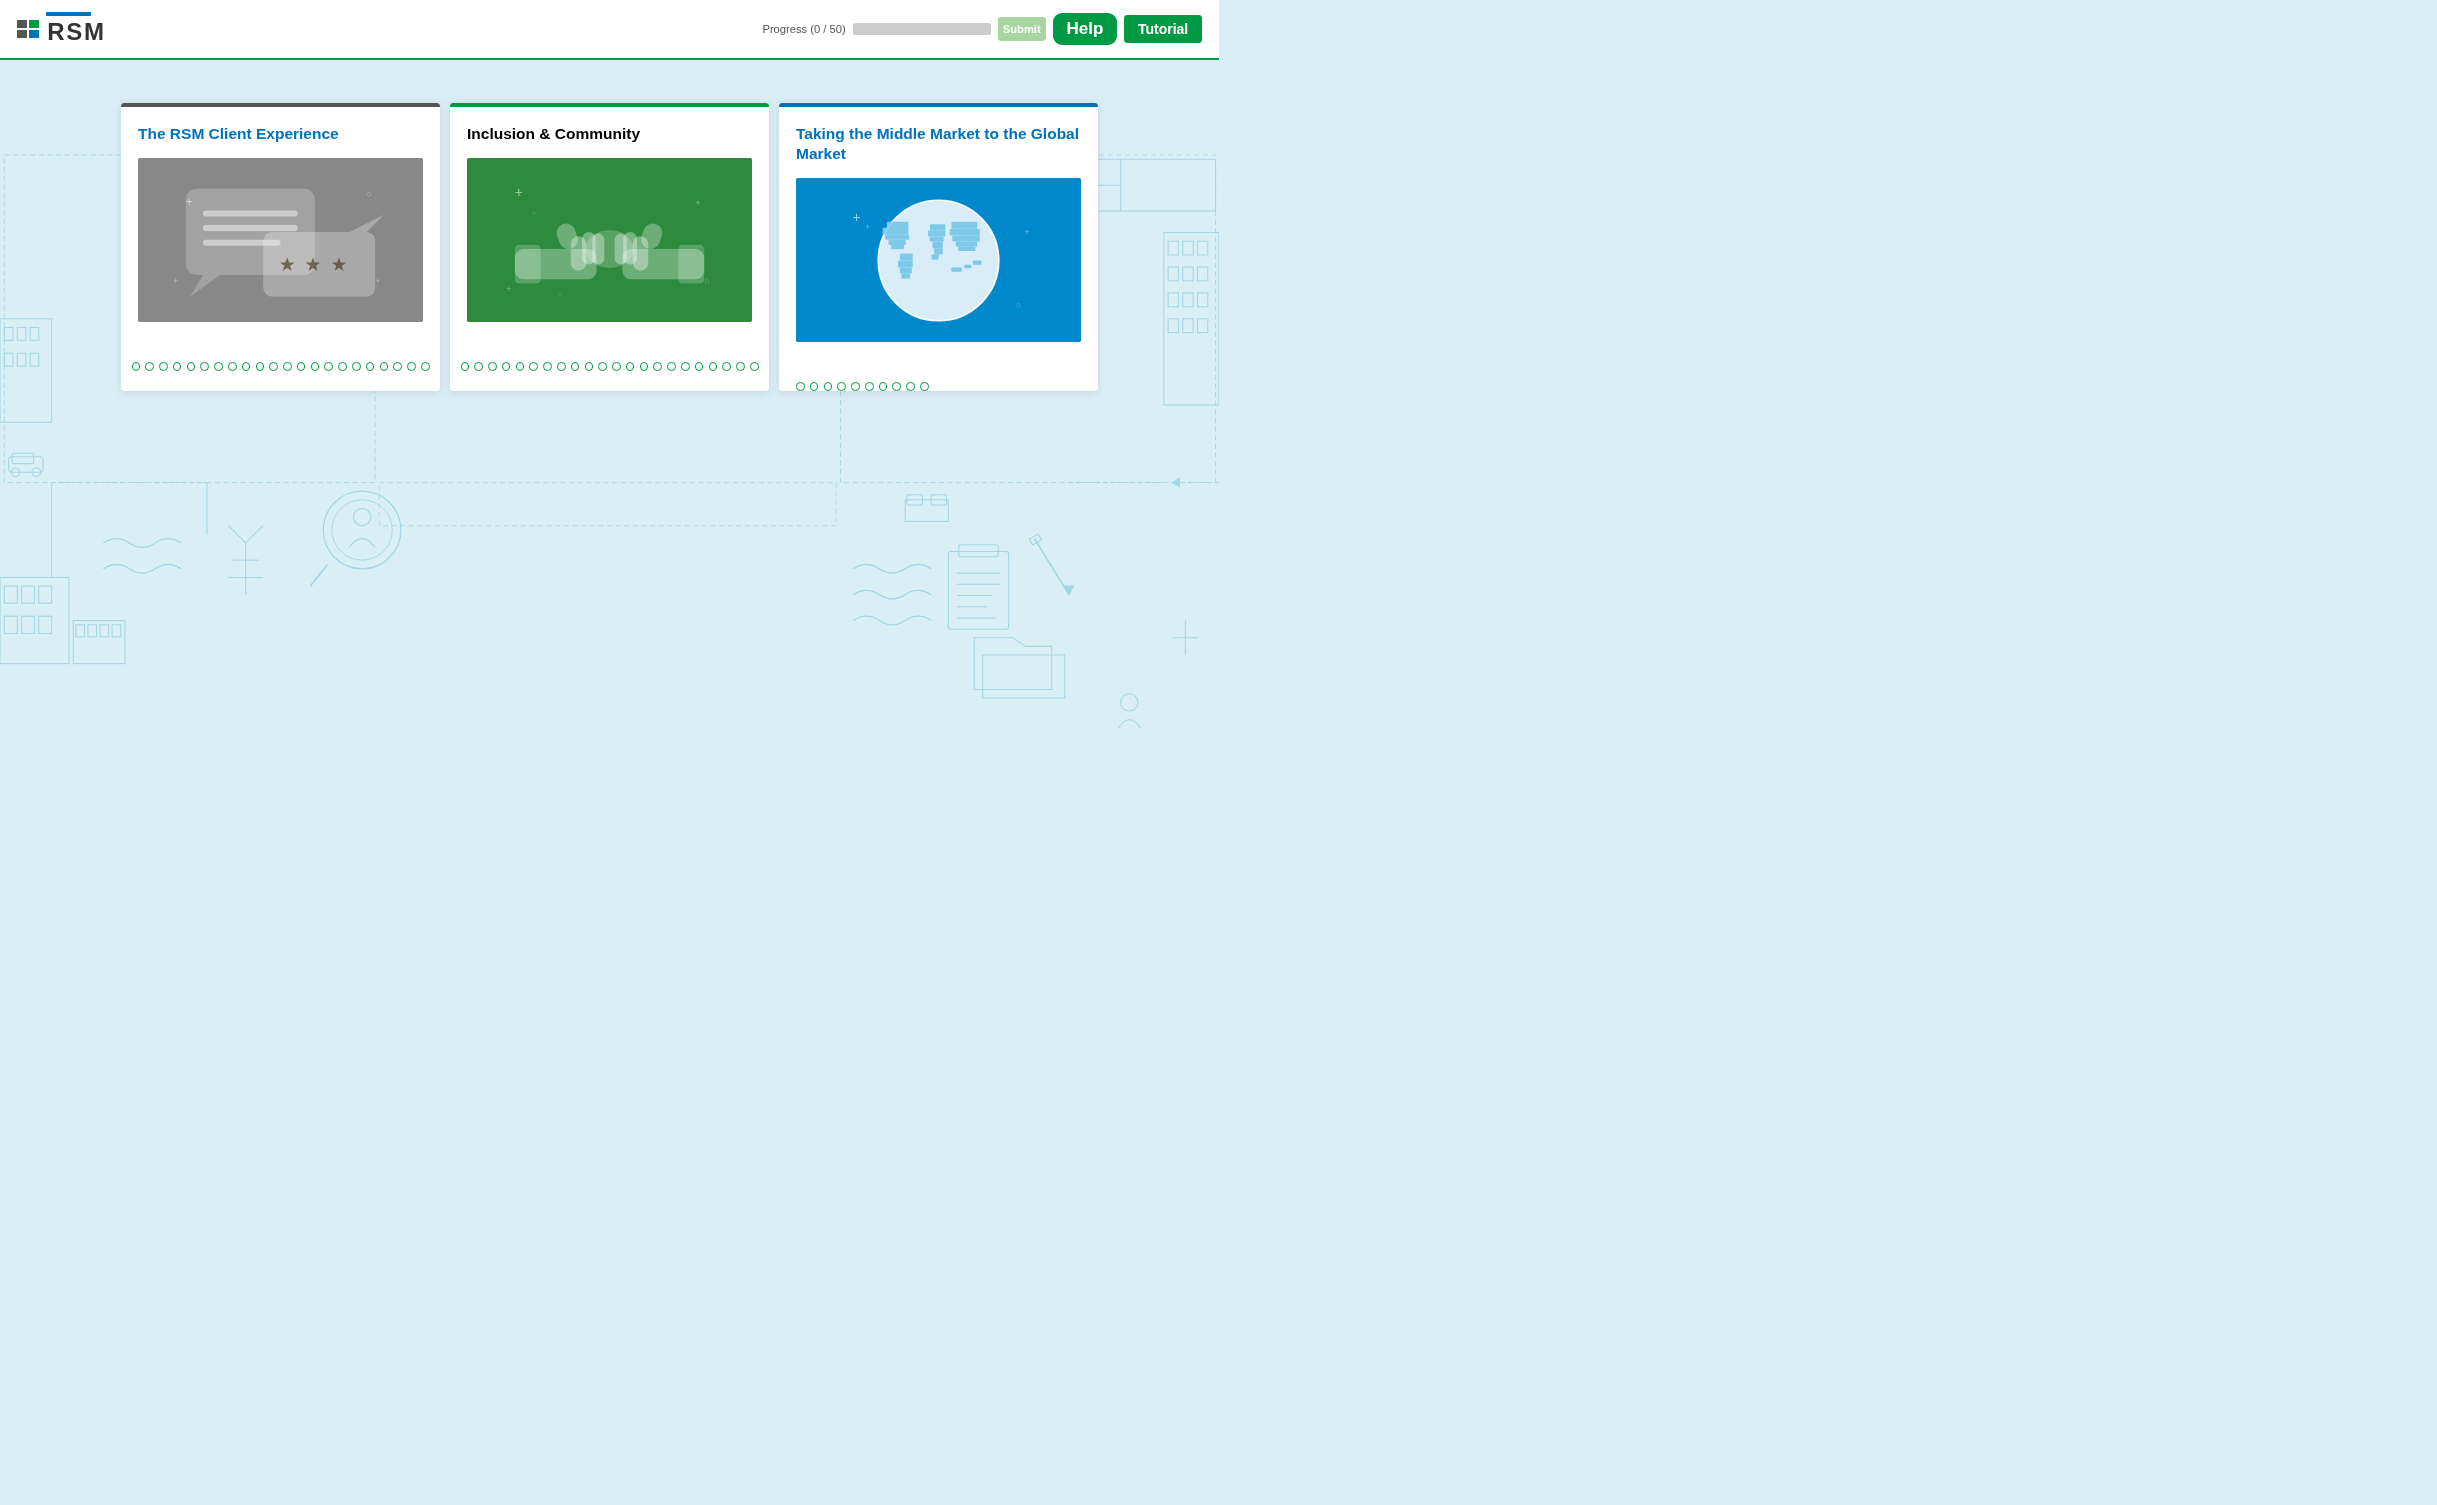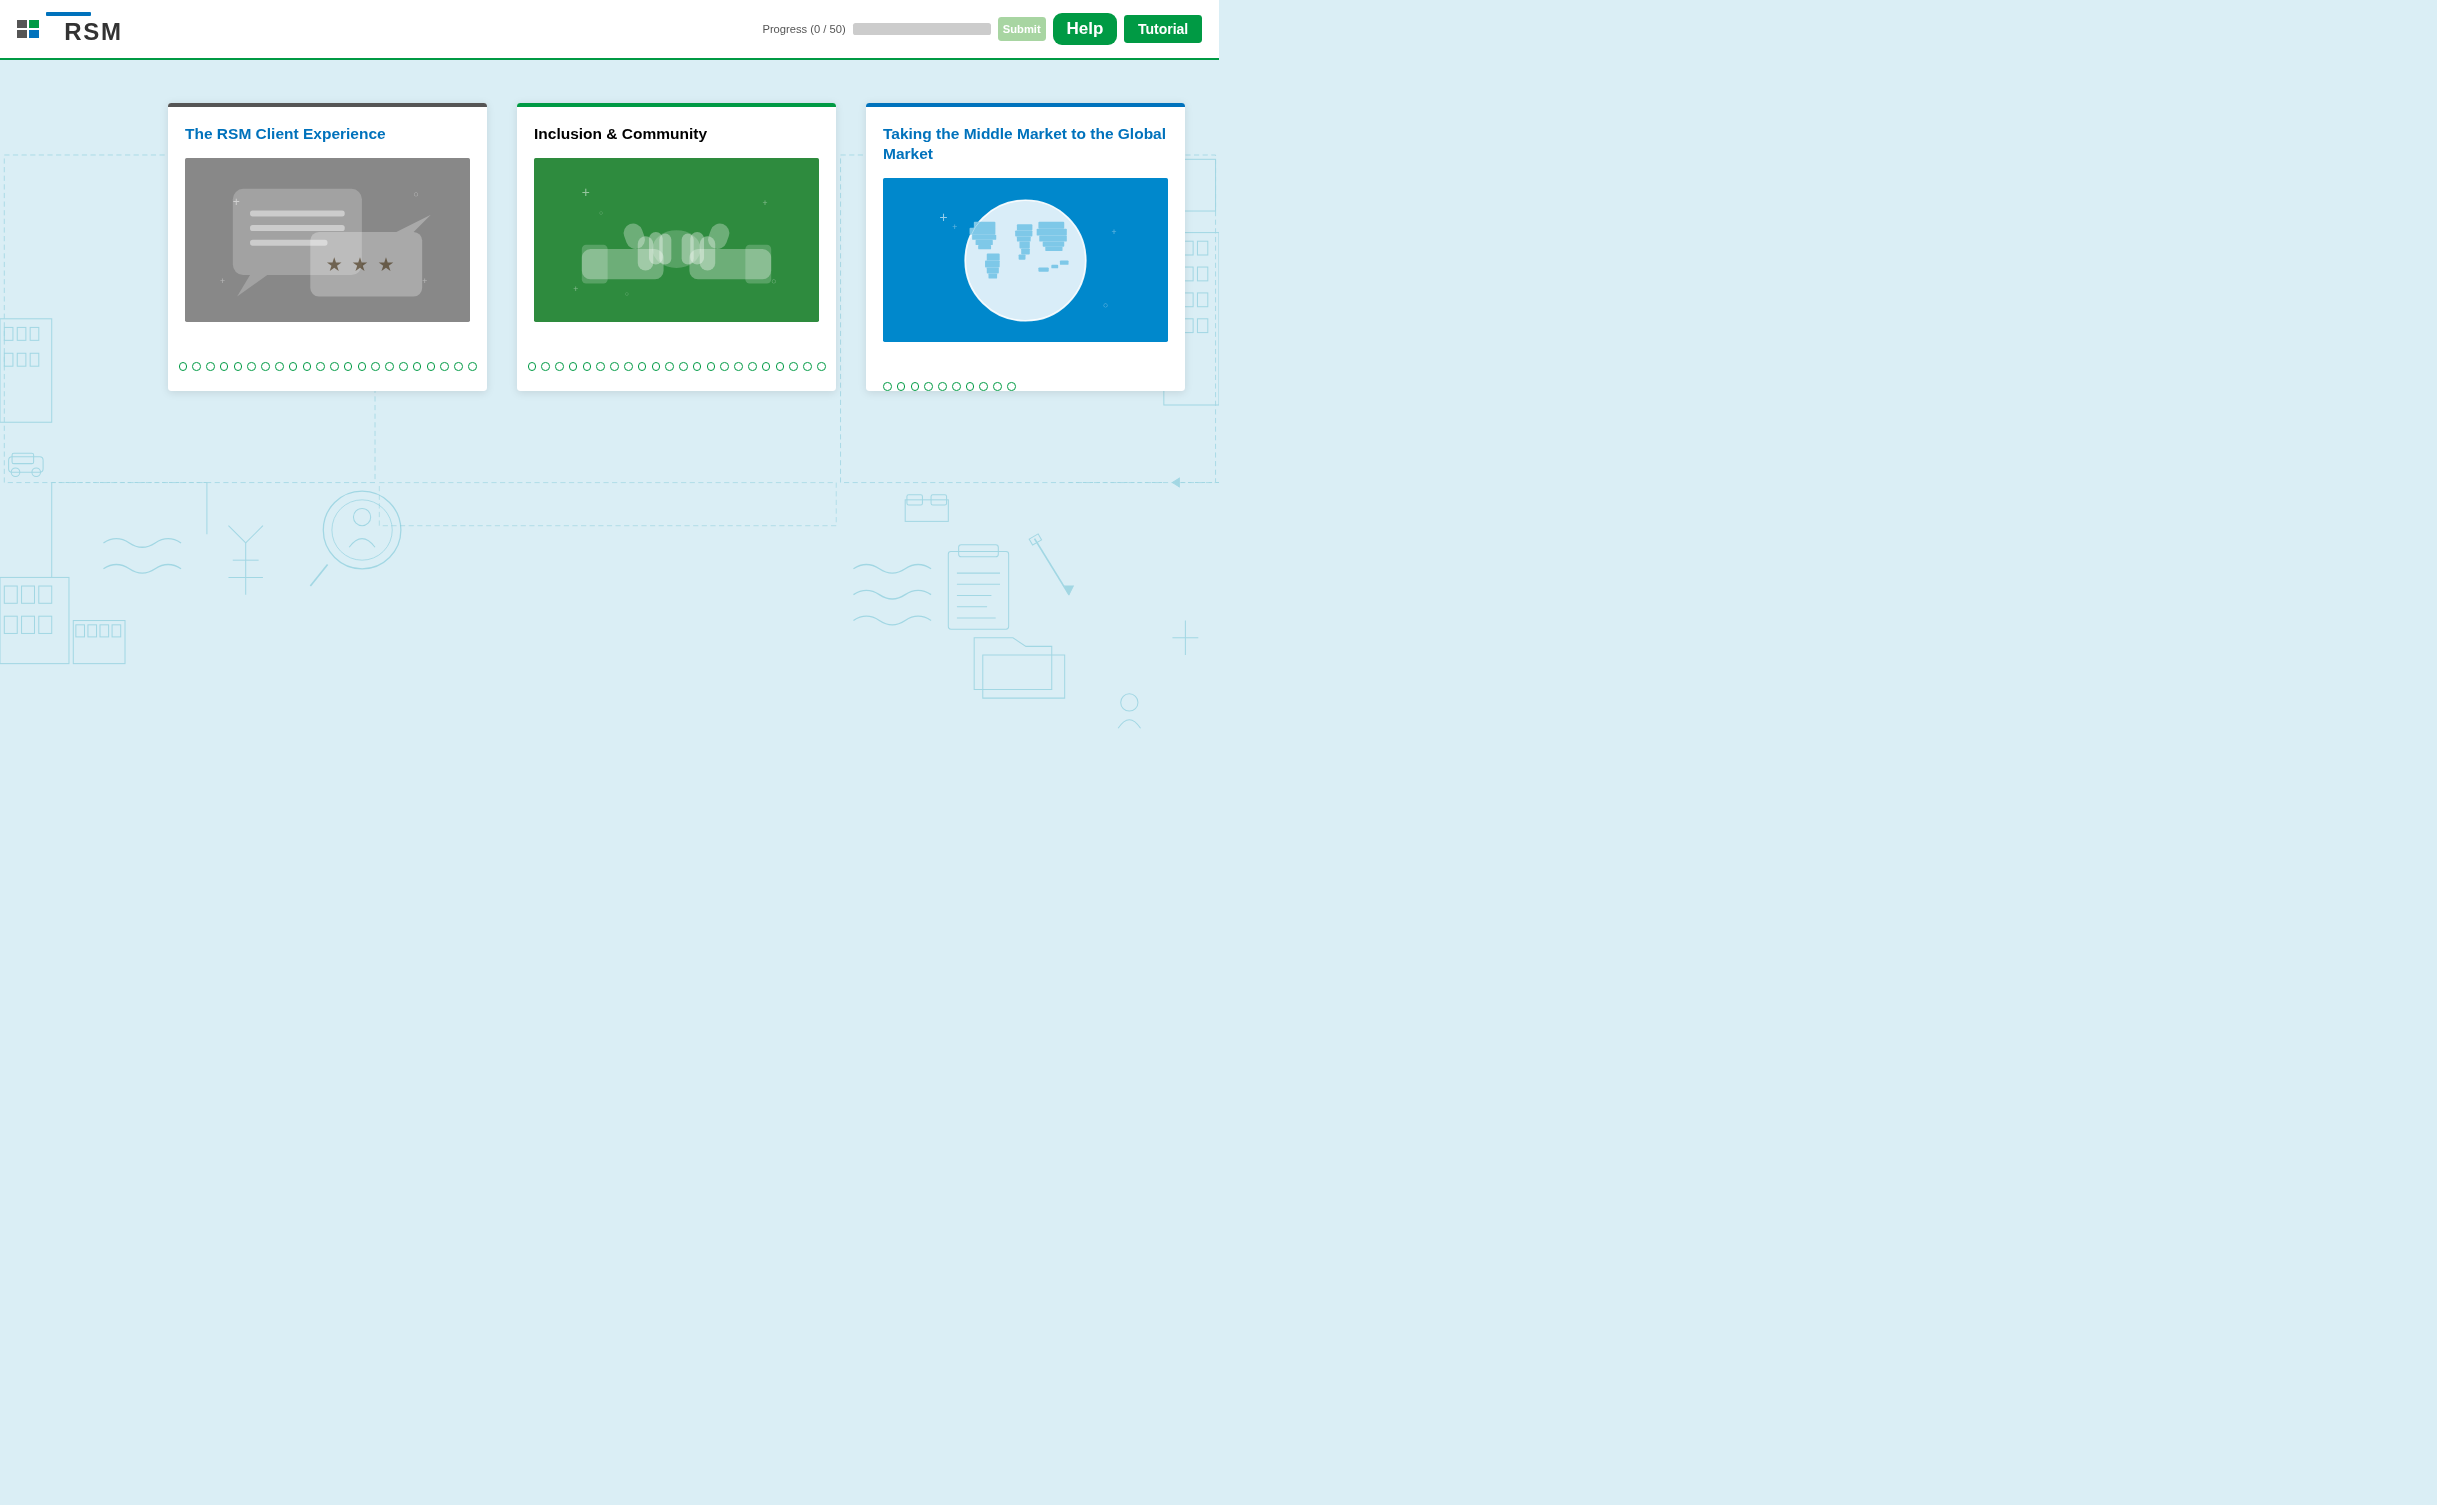--- a/index.html
+++ b/index.html
@@ -36,21 +36,21 @@
     }
     .logo-sq-1 { background: #555; }
     .logo-sq-2 { background: #009a44; }
     .logo-sq-3 { background: #555; }
     .logo-sq-4 { background: #0072bc; }
     .logo-text {
       font-size: 24px;
       font-weight: bold;
       color: #333;
       letter-spacing: 1.7px;
-      margin-left: 18px;
+      margin-left: 1px;
     }
 
     .header-right {
       margin-left: auto;
       display: flex;
       align-items: center;
       gap: 7px;
     }
     .progress-label {
       font-size: 11.2px;
@@ -106,22 +106,22 @@
       min-height: 690px;
       overflow: hidden;
       padding: 26px 34px;
     }
 
     
     .cards-container {
       position: relative;
       z-index: 2;
       display: flex;
-      gap: 30px;
-      justify-content: flex-end;
+      gap: 10px;
+      justify-content: center;
       padding-top: 17px;
     }
 
     
     .card {
       background: #fff;
       width: 319px;
       border-radius: 3.4px;
       box-shadow: 0 1.7px 8.6px rgba(0,0,0,0.1);
       overflow: hidden;

